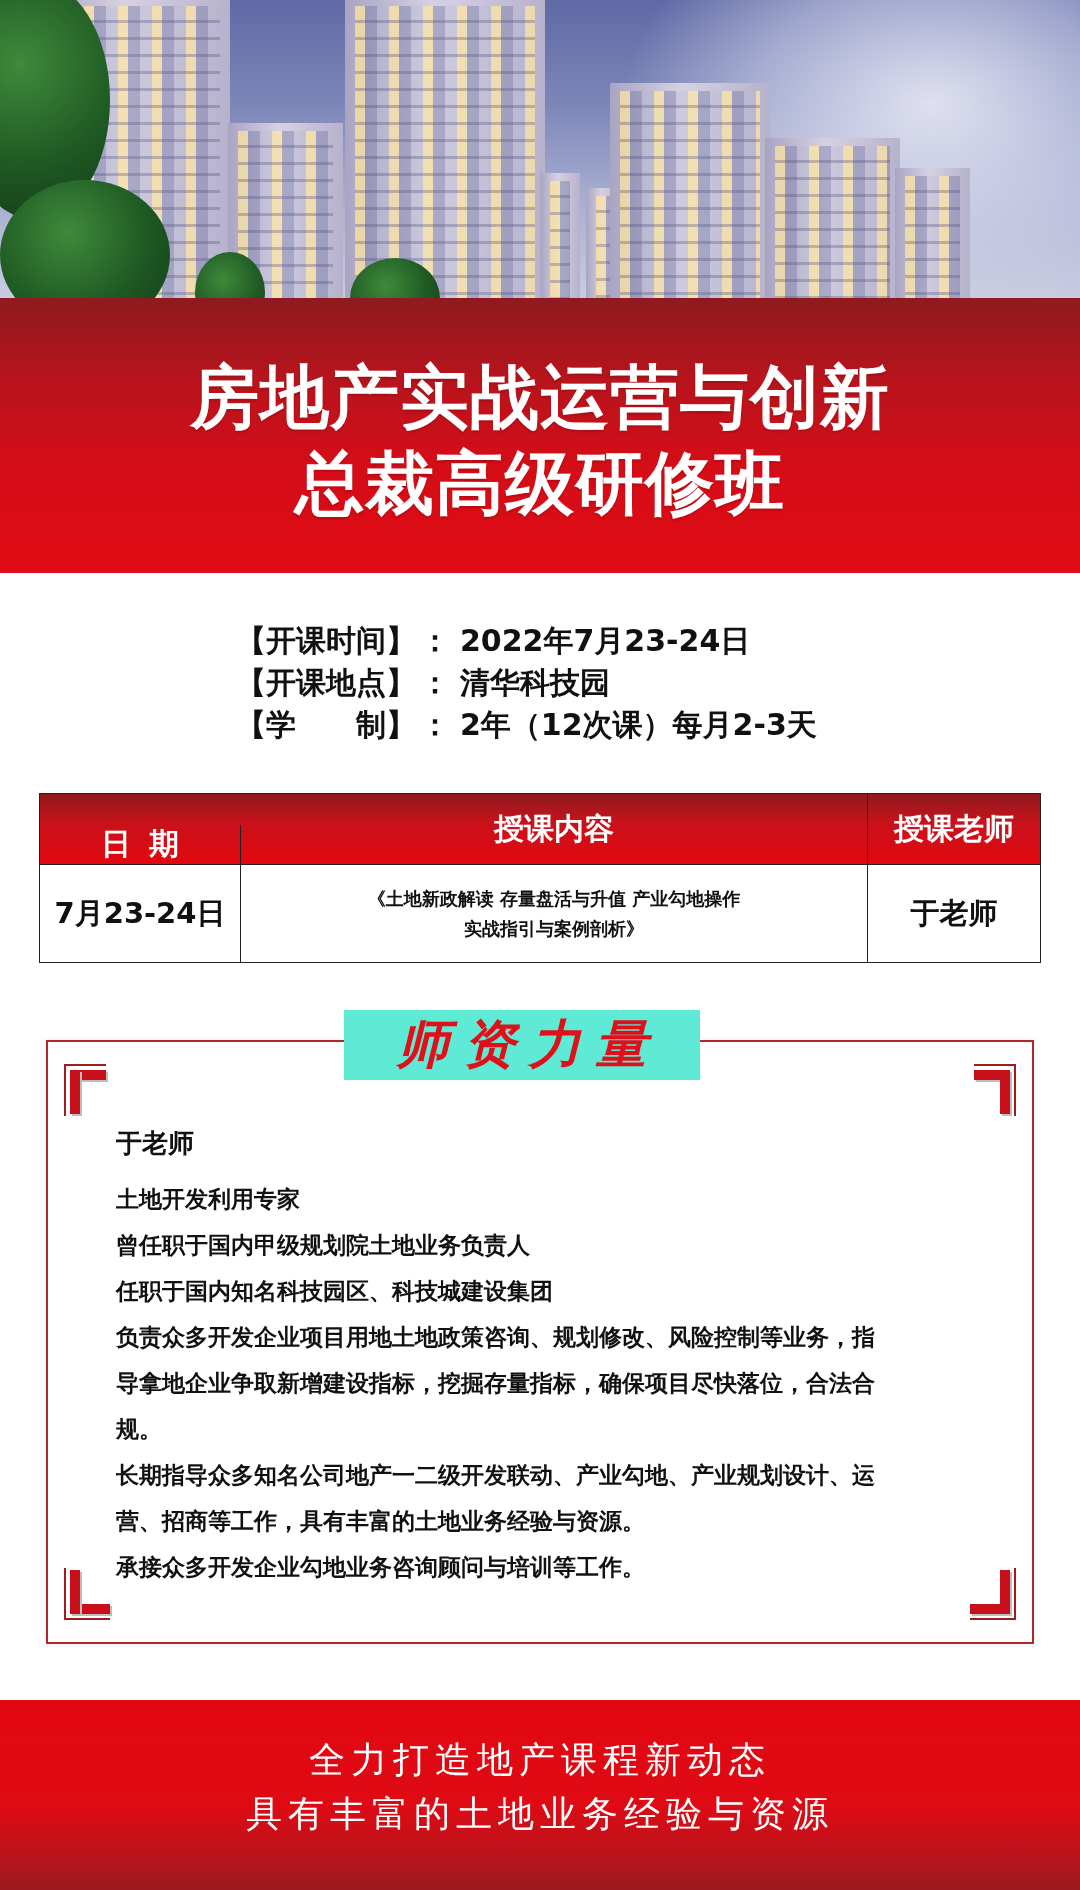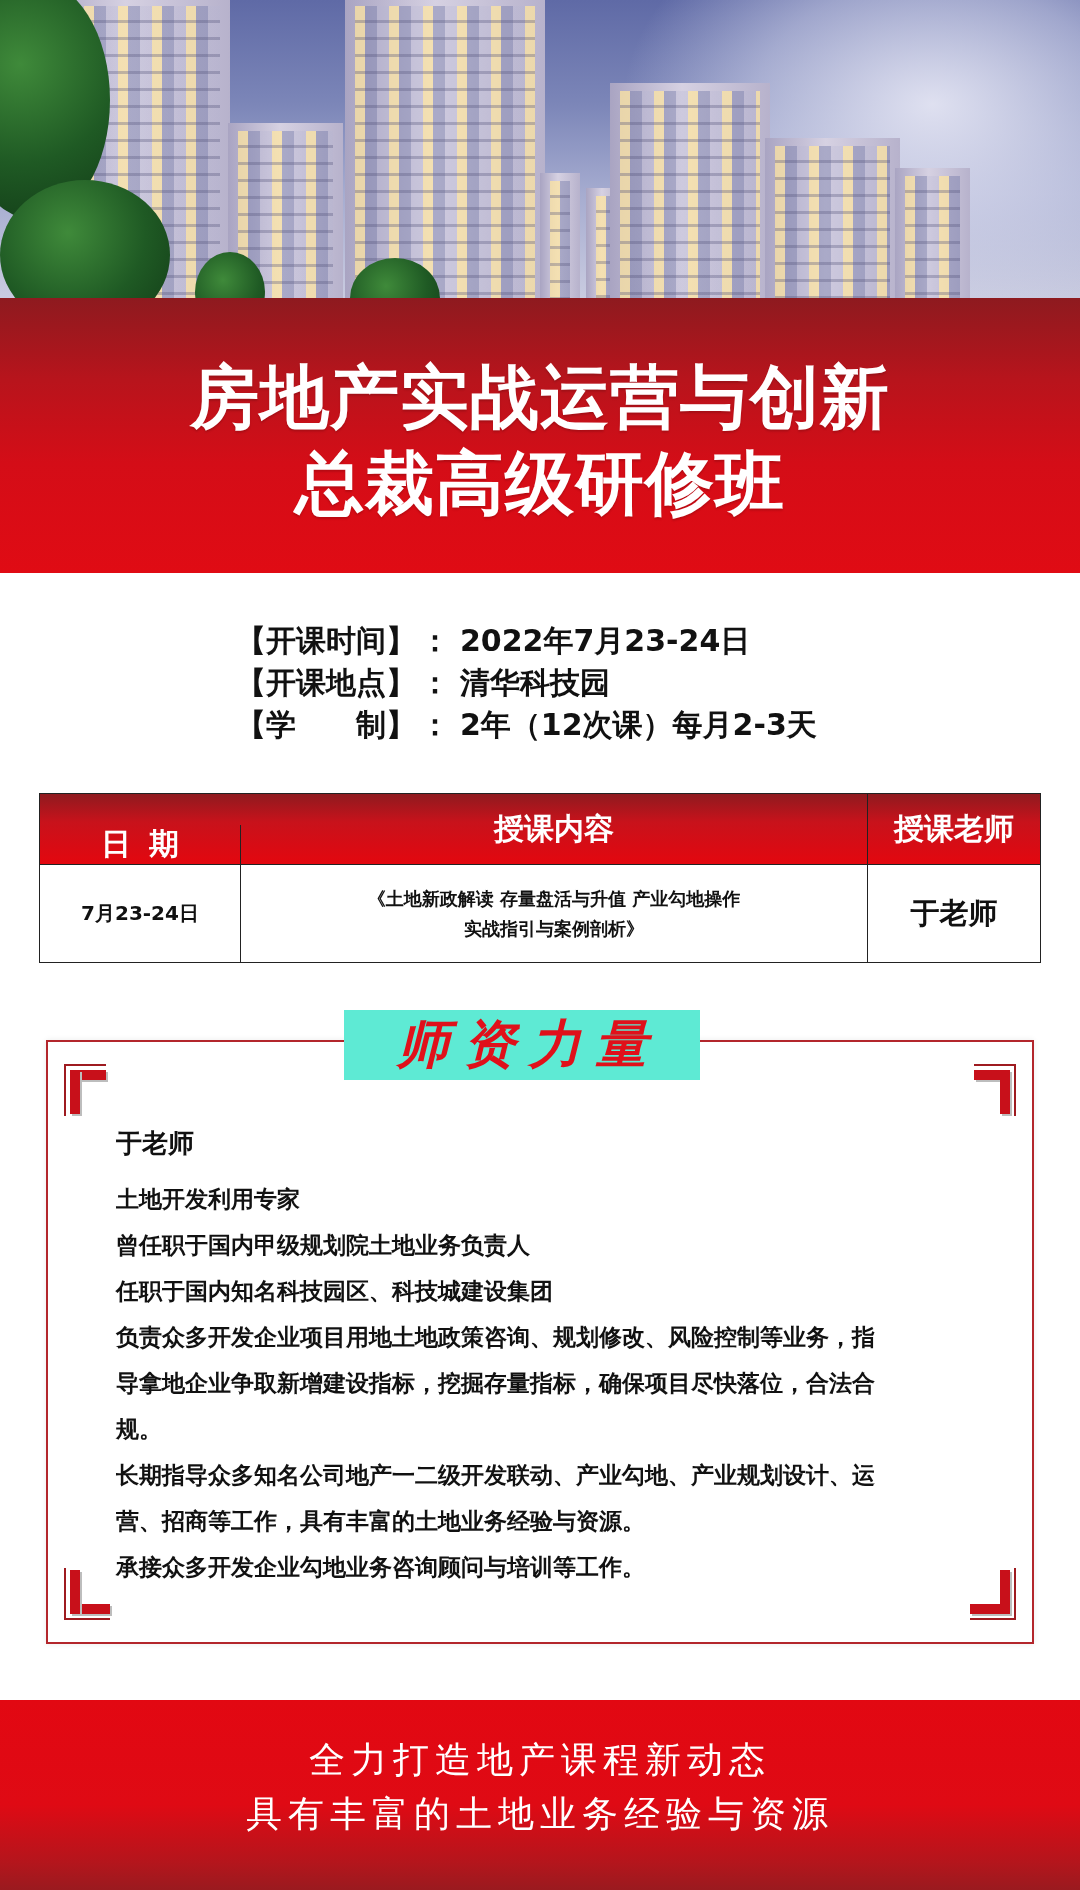--- a/index.html
+++ b/index.html
@@ -68,21 +68,21 @@
     display: flex; height: 70px;
     background: linear-gradient(180deg, #8f1a1f 0%, #c8121b 40%, #e3070f 100%);
   }
   .tbody { display: flex; height: 98px; background: #fff; border-top: 1.5px solid #222; }
   .c1 { width: 201px; border-right: 1.5px solid #222; }
   .c2 { width: 627px; border-right: 1.5px solid #222; }
   .c3 { width: 172px; }
   .th { display: flex; align-items: center; justify-content: center; color: #fff; font-weight: bold; font-size: 30px; }
   .th.c1 { letter-spacing: 18px; padding-left: 18px; margin-top: 31px; }
   .td { display: flex; align-items: center; justify-content: center; font-weight: bold; color: #111; text-align: center; }
-  .td.c1 { font-size: 20px; }
+  .td.c1 { font-size: 29px; }
   .td.c2 { font-size: 18px; line-height: 30px; flex-direction: column; }
   .td.c3 { font-size: 29px; }
 
   
   .faculty {
     position: absolute; left: 46px; top: 1040px; width: 988px; height: 604px;
     border: 2px solid #b3262c; background: #fff;
     box-shadow: 0 0 6px rgba(0,0,0,0.08);
   }
   .faculty-title-wrap {

